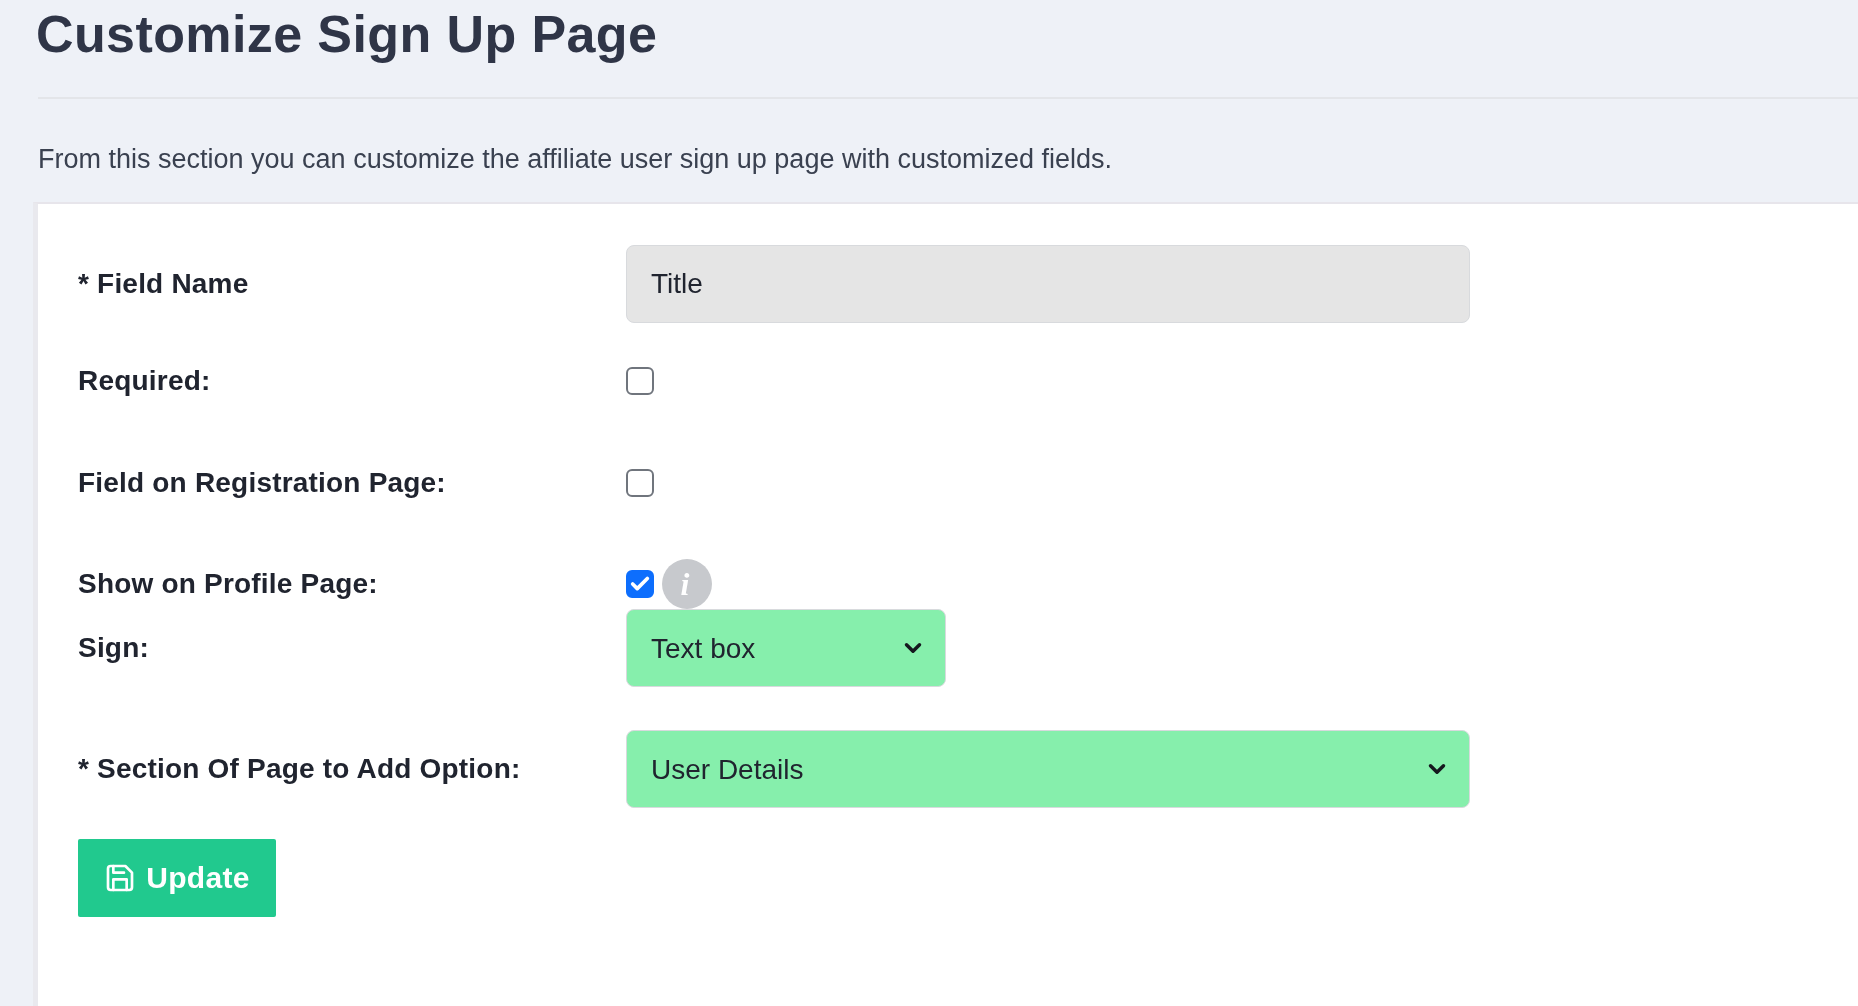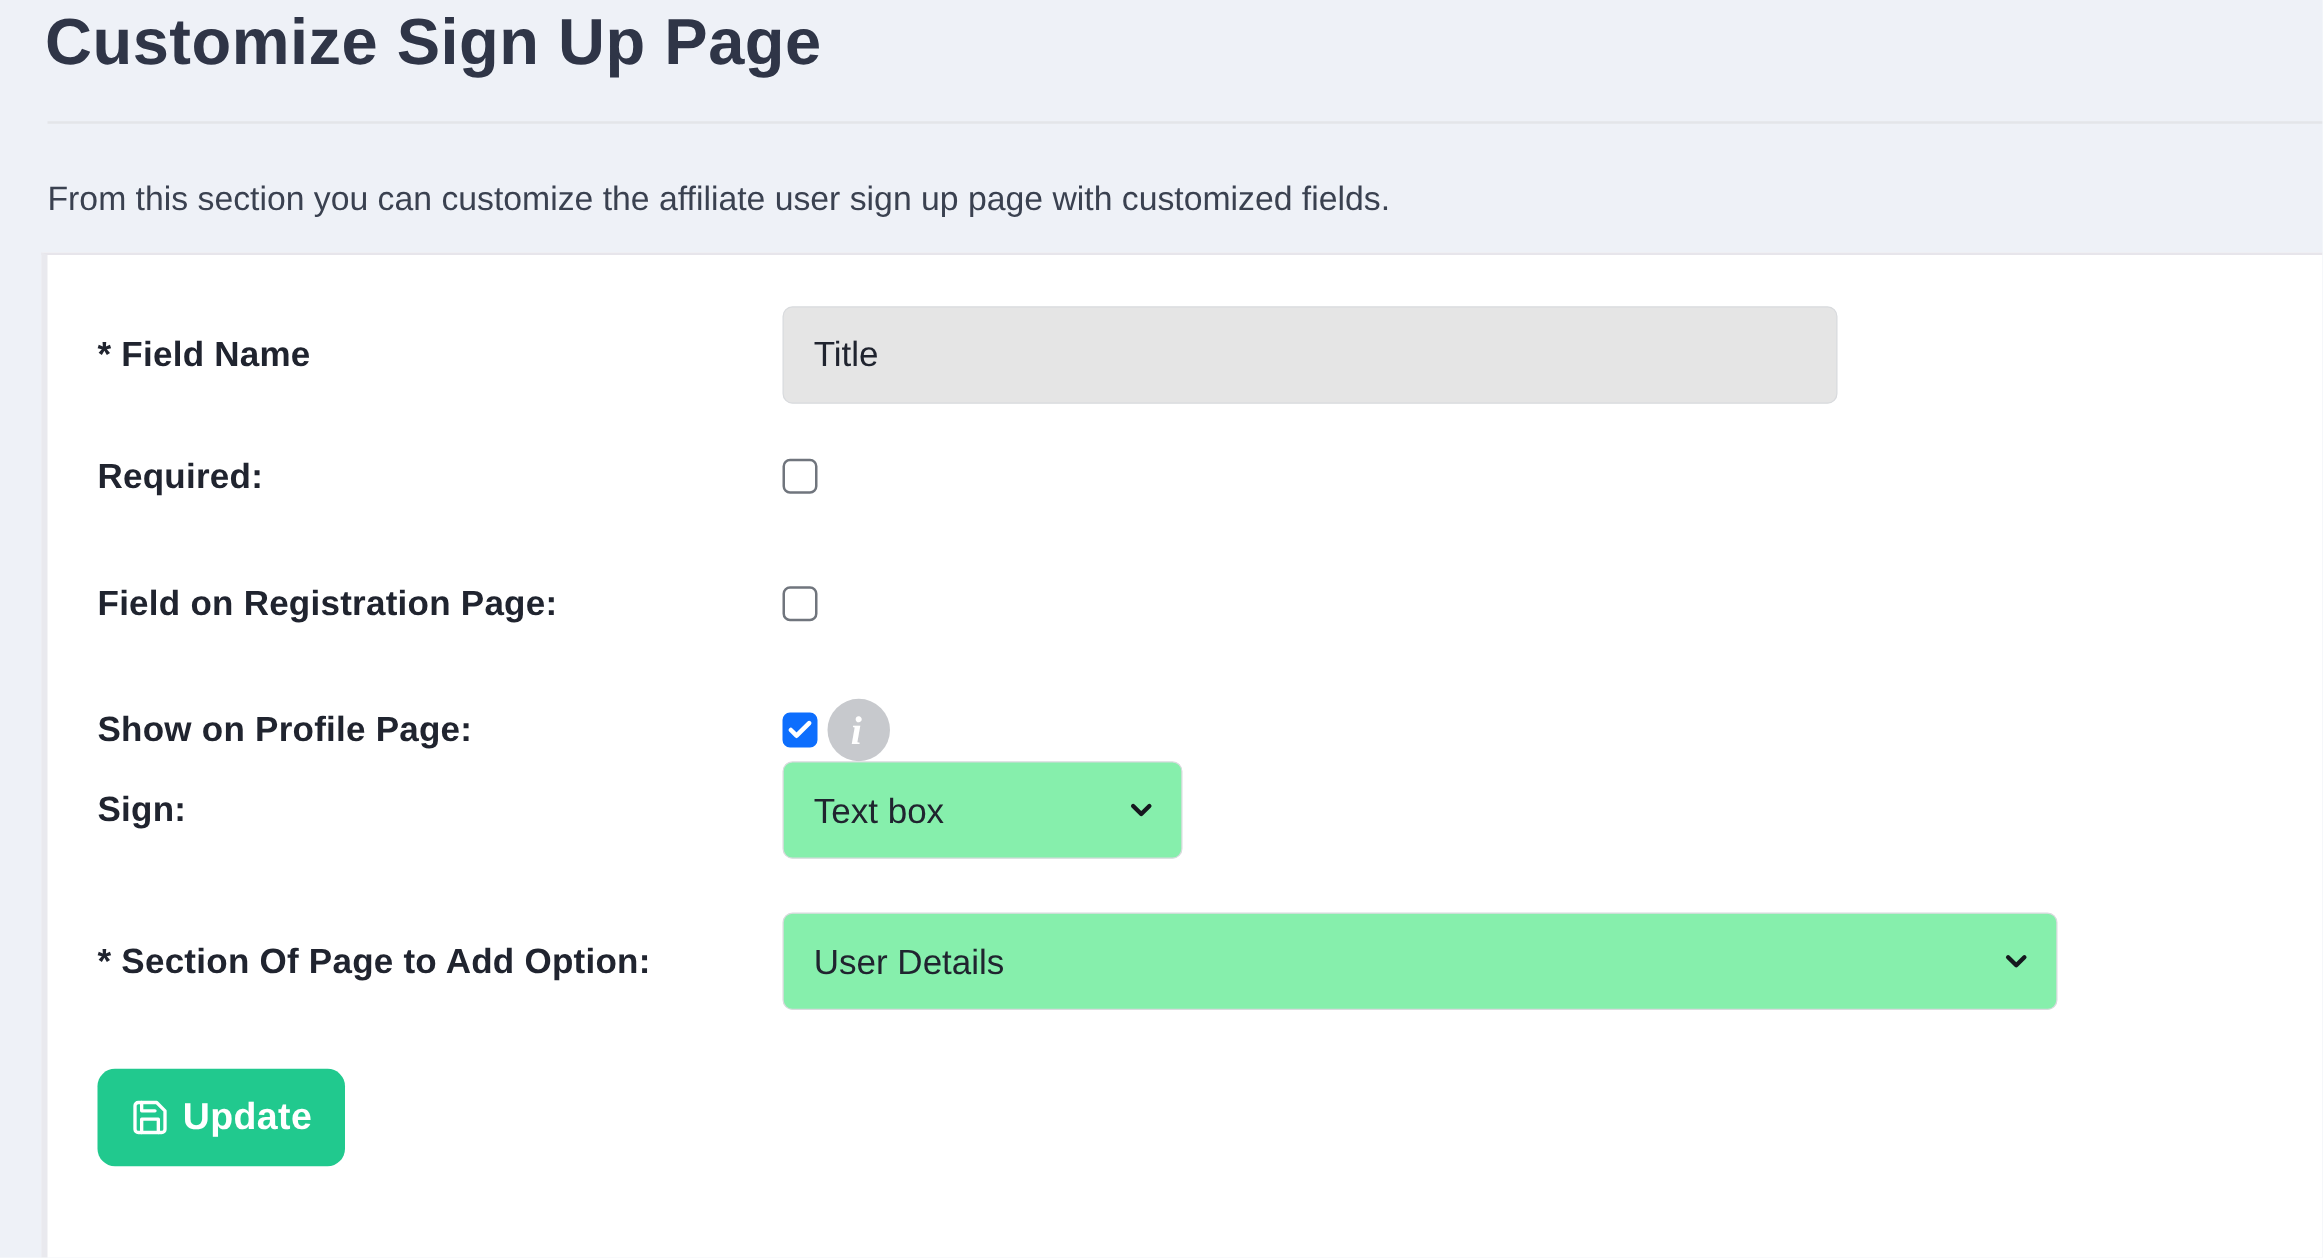--- a/index.html
+++ b/index.html
@@ -35,21 +35,21 @@
   .form-label {
     width: 548px; flex-shrink: 0;
     font-size: 28px; font-weight: 700;
     color: #20242f; letter-spacing: 0.2px;
   }
   .row-fieldname   { margin-bottom: 42px; }
   .row-required    { margin-bottom: 70px; }
   .row-showreg     { margin-bottom: 60px; }
   .row-showprofile { min-height: 50px; }
   .row-type        { margin-bottom: 43px; }
-  .row-section     { margin-bottom: 47px; }
+  .row-section     { margin-bottom: 31px; }
 
   .text-input {
     width: 844px; height: 78px;
     border: 1px solid #d8dadd; border-radius: 8px;
     background: #e5e5e5; padding: 0 20px 0 24px;
     font-family: "Liberation Sans", "DejaVu Sans", sans-serif;
     font-size: 28px; color: #20242f; outline: none;
   }
 
   .checkbox-wrap { position: relative; width: 28px; height: 28px; }
@@ -78,30 +78,30 @@
 
   .select-wrap { position: relative; display: inline-block; }
   .select-wrap select {
     appearance: none; -webkit-appearance: none;
     height: 78px; border: 1px solid #d8dadd; border-radius: 8px;
     background: #86efac; padding: 0 64px 0 24px;
     font-family: "Liberation Sans", "DejaVu Sans", sans-serif;
     font-size: 28px; color: #20242f; outline: none; cursor: pointer;
   }
   .select-type select { width: 320px; }
-  .select-section select { width: 1020px; }
+  .select-section select { width: 844px; }
   .select-chevron {
     position: absolute; right: 20px; top: 50%;
     margin-top: -13px; pointer-events: none;
   }
 
   .update-button {
     display: flex; align-items: center; justify-content: center; gap: 10px;
     width: 198px; height: 78px;
-    background: #21c98e; border: none; border-radius: 14px;
+    background: #21c98e; border: none; border-radius: 2px;
     color: #ffffff; font-family: "Liberation Sans", "DejaVu Sans", sans-serif;
     font-size: 30px; font-weight: 700; letter-spacing: 0.3px;
     cursor: pointer;
   }
   .update-button svg { flex-shrink: 0; }
 </style>
 </head>
 <body>
 
 <div class="page-header">

